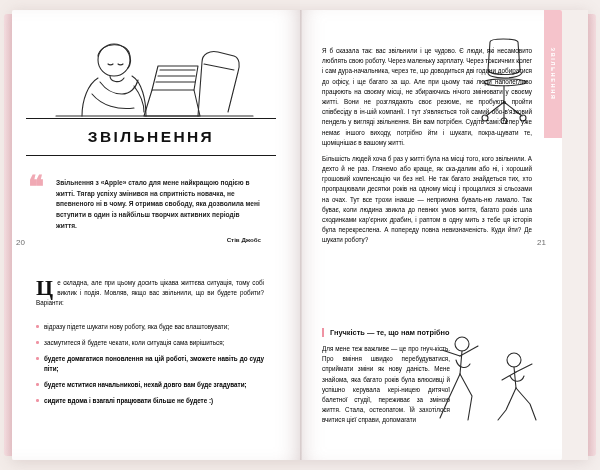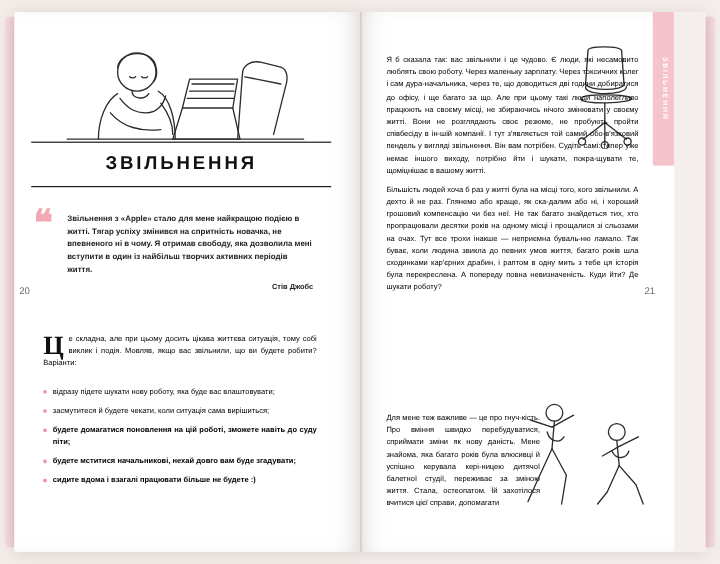--- a/index.html
+++ b/index.html
@@ -358,20 +358,21 @@
         </svg>
       </div>
 
       <div class="folio-right">21</div>
 
       <div class="col-right">
         <p>Я б сказала так: вас звільнили і це чудово. Є люди, які несамовито люблять свою роботу. Через маленьку зарплату. Через токсичних колег і сам дура-начальника, через те, що доводиться дві години добиратися до офісу, і ще багато за що. Але при цьому такі люди наполегливо працюють на своєму місці, не збираючись нічого змінювати у своєму житті. Вони не розглядають своє резюме, не пробують пройти співбесіду в ін-шій компанії. І тут з'являється той самий обо-в'язковий пендель у вигляді звільнення. Він вам потрібен. Судіть самі: тепер уже немає іншого виходу, потрібно йти і шукати, покра-щувати те, щоміцнішає в вашому житті.</p>
         <p>Більшість людей хоча б раз у житті була на місці того, кого звільнили. А дехто й не раз. Глянемо або краще, як ска-далим або ні, і хороший грошовий компенсацію чи без неї. Не так багато знайдеться тих, хто пропрацювали десятки років на одному місці і прощалися зі сльозами на очах. Тут все трохи інакше — неприємна буваль-ню ламало. Так буває, коли людина звикла до певних умов життя, багато років шла сходинками кар'єрних драбин, і раптом в одну мить з тебе ця історія була перекреслена. А попереду повна невизначеність. Куди йти? Де шукати роботу?</p>
       </div>
 
+      <div class="subhead">Гнучкість — те, що нам потрібно</div>
 
       <div class="col-right2">
         <p>Для мене теж важливе — це про гнуч-кість. Про вміння швидко перебудуватися, сприймати зміни як нову даність. Мене знайома, яка багато років була влюсивці й успішно керувала кері-ницею дитячої балетної студії, переживає за зміною життя. Стала, остеопатом. Їй захотілося вчитися цієї справи, допомагати</p>
       </div>
 
       <div class="dancer-illus">
         <svg viewBox="0 0 112 96" width="112" height="96">
           <g fill="none" stroke="#2c2c2c" stroke-width="1.1" stroke-linecap="round" stroke-linejoin="round">
 
             <circle cx="30" cy="14" r="7"></circle>

